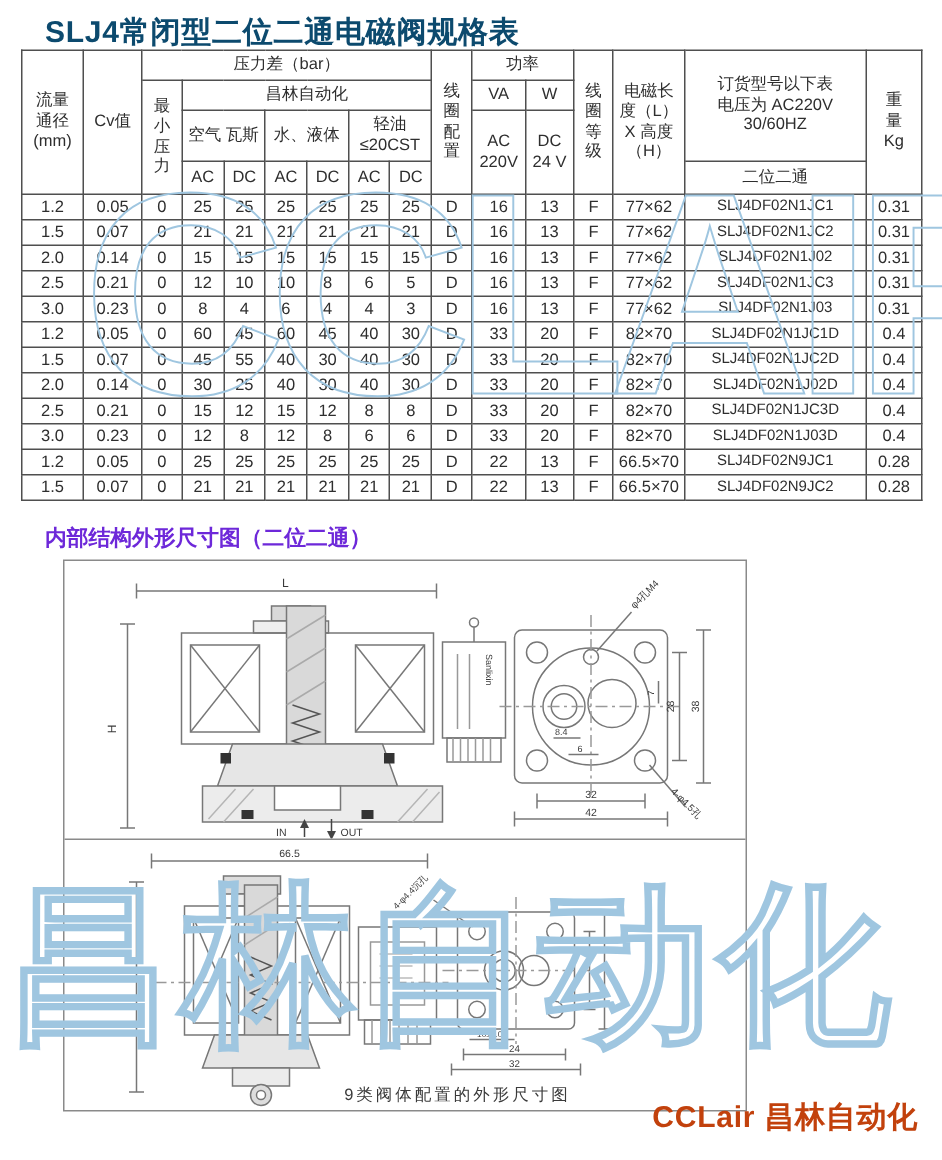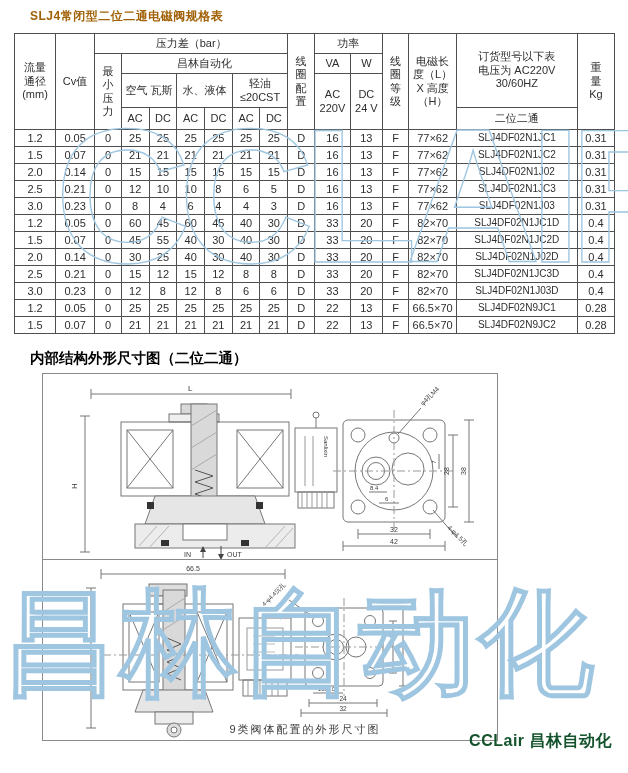--- a/index.html
+++ b/index.html
@@ -3,42 +3,42 @@
 <meta charset="utf-8">
 <style>
   html,body{margin:0;padding:0;}
   body{
     width:628px;height:773px;position:relative;overflow:hidden;
     background:#ffffff;color:#222;
     font-family:"Liberation Sans","DejaVu Sans",sans-serif;
   }
   .page-title{
     position:absolute;left:30px;top:8px;
-    font-size:12px;font-weight:bold;color:#a16207;letter-spacing:.5px;
+    font-size:20px;font-weight:bold;color:#0c4a6e;letter-spacing:.5px;
   }
   
   table.spec{
     position:absolute;left:14px;top:33px;width:601px;
     border-collapse:collapse;table-layout:fixed;
     font-size:11px;text-align:center;color:#2e2e2e;
   }
   table.spec th,table.spec td{
     border:1px solid #4f4f4f;padding:0;font-weight:normal;
     white-space:pre-line;line-height:1.22;overflow:hidden;
   }
   table.spec thead tr.r1{height:20px;}
   table.spec thead tr.r2{height:20px;}
   table.spec thead tr.r3{height:34px;text-align:center;}
   table.spec thead tr.r4{height:22px;}
   table.spec tbody td{height:16px;line-height:16px;font-size:11px;}
   table.spec tbody td.model{font-size:10px;letter-spacing:0;}
   
   .fig-title{
     position:absolute;left:30px;top:349px;
-    font-size:14.5px;font-weight:bold;color:#000000;
+    font-size:14.5px;font-weight:bold;color:#6d28d9;
   }
   .fig-box{
     position:absolute;left:42px;top:373px;width:454px;height:366px;
     border:1px solid #8a8a8a;background:#fff;
   }
   .fig-divider{
     position:absolute;left:0;top:185px;width:454px;height:0;
     border-top:1px solid #8a8a8a;
   }
   .fig-top,.fig-bottom{position:absolute;left:0;}
@@ -54,21 +54,21 @@
     left:55px;top:88px;font-size:188px;letter-spacing:-12px;
     width:575px;overflow:hidden;transform:scaleY(1.02);
   }
   .wm-figure{
     left:2px;top:566px;font-size:116px;letter-spacing:3px;
     width:628px;overflow:hidden;
   }
   
   .footer-brand{
     position:absolute;right:16px;top:731px;
-    font-size:16px;font-weight:bold;color:#14532d;letter-spacing:.5px;
+    font-size:20px;font-weight:bold;color:#c2410c;letter-spacing:.5px;
   }
   svg text{font-family:"Liberation Sans","DejaVu Sans",sans-serif;fill:#3a3a3a;}
 </style>
 </head>
 <body>
 
 <div class="page-title">SLJ4常闭型二位二通电磁阀规格表</div>
 
 <table class="spec">
   <colgroup>

